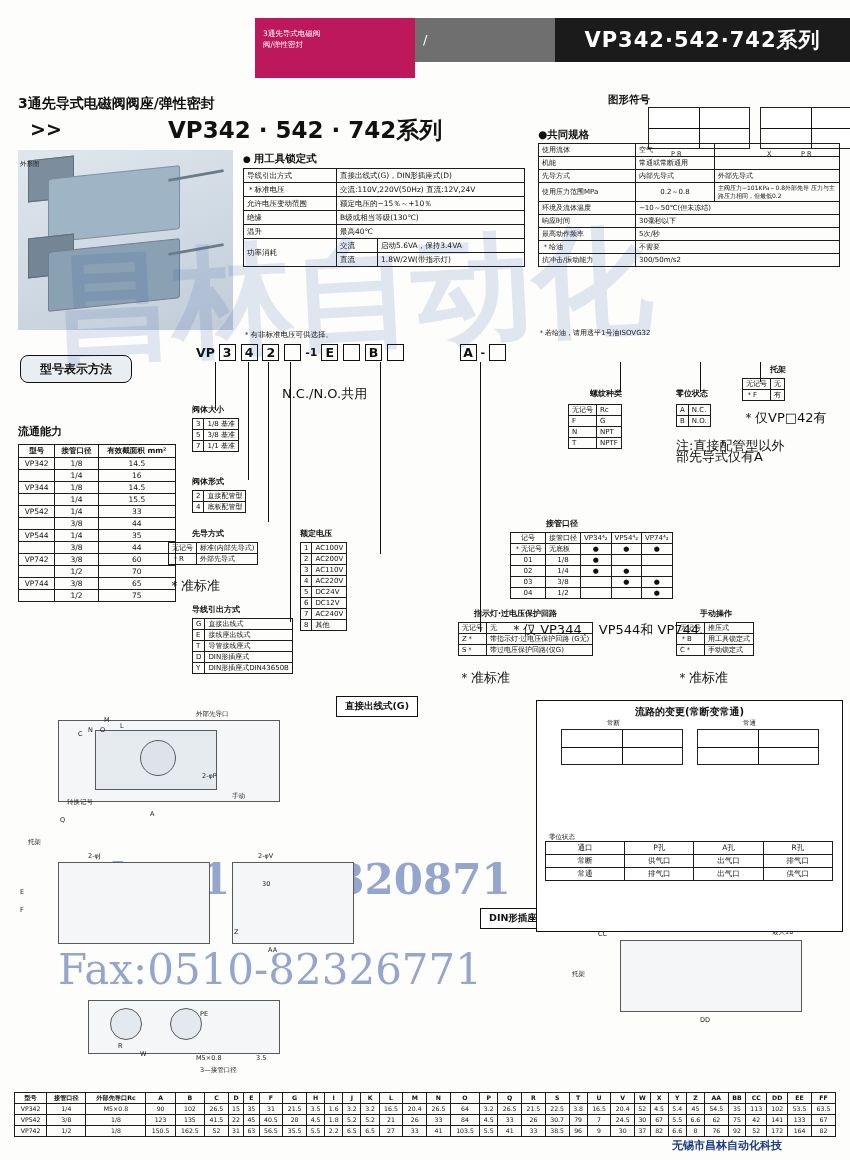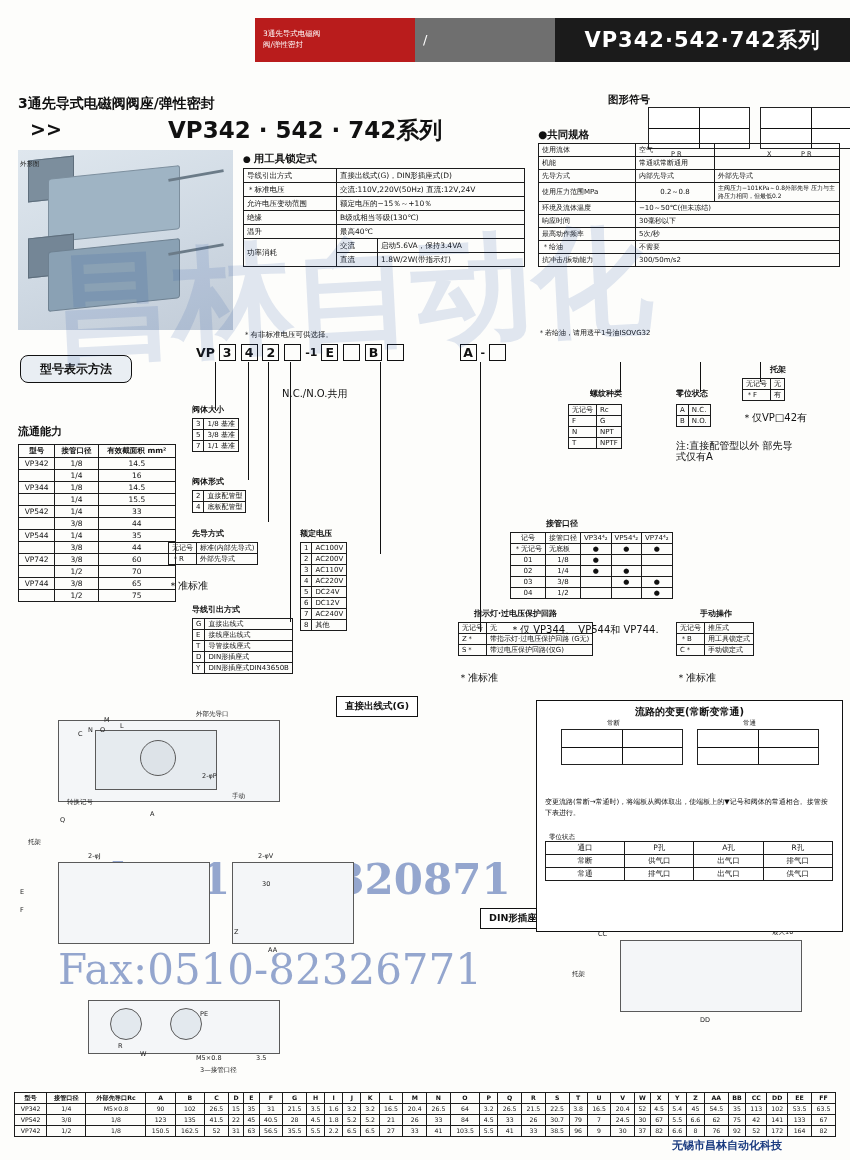--- a/index.html
+++ b/index.html
@@ -6,21 +6,21 @@
   body{
     width:850px;height:1160px;position:relative;
     background:#fdfdfb;
     font-family:"DejaVu Sans","Liberation Sans",sans-serif;
     font-size:9px;color:#111;overflow:hidden;
   }
   .pg{position:absolute;left:0;top:0;width:850px;height:1160px;}
 
   
   .hdr{position:absolute;left:255px;top:18px;width:595px;height:44px;background:#6f6f6f;}
-  .hdr-l{position:absolute;left:0;top:0;width:160px;height:44px;background:#b91c1c;
+  .hdr-l{position:absolute;left:0;top:0;width:160px;height:60px;background:#be185d;
          color:#fff;font-size:7.5px;line-height:11px;padding:10px 0 0 8px;box-sizing:border-box;}
   .hdr-r{position:absolute;left:300px;top:0;width:295px;height:44px;background:#1b1b1b;
          color:#fff;font-size:21px;font-weight:bold;letter-spacing:1px;
          display:flex;align-items:center;justify-content:center;}
 
   
   .t1{position:absolute;left:18px;top:95px;font-size:14px;font-weight:bold;}
   .chev{position:absolute;left:30px;top:118px;font-size:19px;font-weight:bold;}
   .t2{position:absolute;left:168px;top:115px;font-size:23px;font-weight:bold;letter-spacing:0px;}
 
@@ -77,21 +77,21 @@
   .modeltag{position:absolute;left:20px;top:355px;width:110px;height:26px;border:1px solid #111;
             background:#e9eef3;font-size:12px;font-weight:bold;display:flex;align-items:center;justify-content:center;
             border-radius:8px;}
 
   
   .flow-h{position:absolute;left:18px;top:424px;font-size:11px;font-weight:bold;}
   .flow{position:absolute;left:18px;top:444px;width:158px;}
   .flow td,.flow th{font-size:7.5px;text-align:center;}
 
   
-  .ann{position:absolute;font-size:10px;line-height:11px;}
+  .ann{position:absolute;font-size:13px;line-height:11px;}
   .annt{position:absolute;font-size:8px;font-weight:bold;}
 
   .minitab td{font-size:7px;padding:0 3px;line-height:10px;}
 
   
   .draw{position:absolute;border:1px solid #5a5a5a;background:#f4f6f8;}
 
   
   .boxh{position:absolute;border:1px solid #111;background:#fff;font-size:9.5px;font-weight:bold;
         padding:3px 8px;}
@@ -649,21 +649,20 @@
     <div class="fcsym" style="left:24px;">
       <div class="hline" style="left:0;top:17px;width:120px;"></div>
       <div class="vline" style="left:60px;top:0;height:34px;"></div>
     </div>
     <div class="fcsym" style="left:160px;">
       <div class="hline" style="left:0;top:17px;width:120px;"></div>
       <div class="vline" style="left:60px;top:0;height:34px;"></div>
     </div>
     <div class="lbl" style="left:70px;top:18px;">常断</div>
     <div class="lbl" style="left:206px;top:18px;">常通</div>
-    <div class="fc-note">变更流路(常断→常通时)，将端板从阀体取出，使端板上的▼记号和阀体的常通相合。接管按下表进行。</div>
     <table class="fctab">
       <tbody>
           <tr>
         <td style="width:72px">通口</td>
         <td>P孔</td>
         <td>A孔</td>
         <td>R孔</td>
       </tr>
       <tr>
         <td>常断</td>

